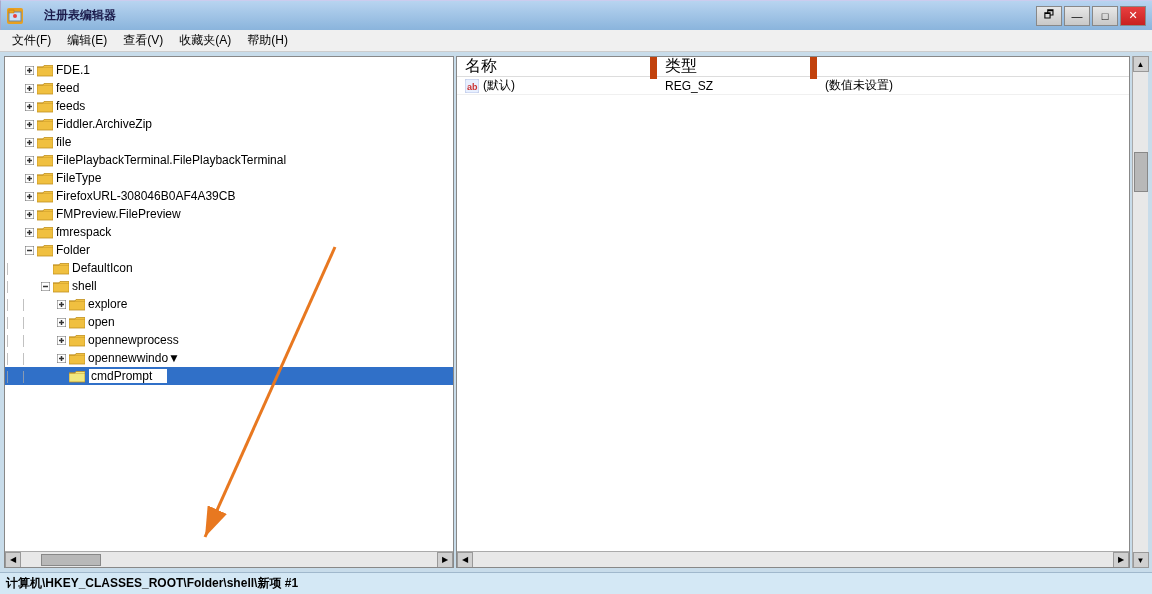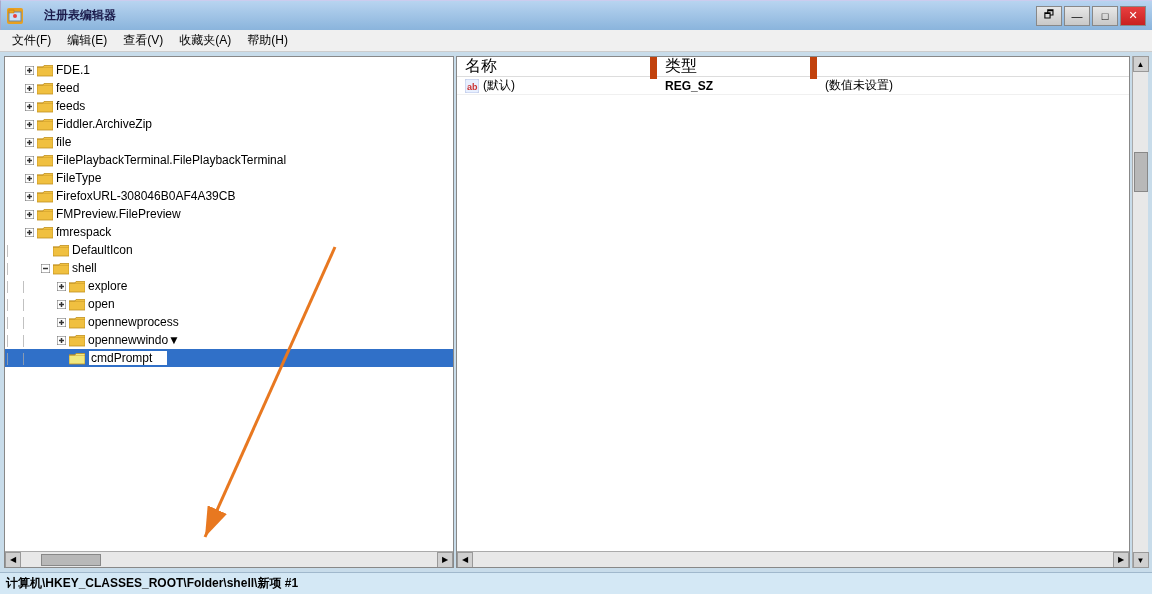--- a/index.html
+++ b/index.html
@@ -219,21 +219,21 @@
       cursor: pointer;
     }
     .registry-cell {
       font-size: 12px;
       padding: 1px 8px;
       overflow: hidden;
       text-overflow: ellipsis;
       white-space: nowrap;
     }
     .registry-cell.name { width: 200px; display: flex; align-items: center; gap: 4px; }
-    .registry-cell.type { width: 160px; font-weight: bold; }
+    .registry-cell.type { width: 160px; }
     .registry-cell.data-val { flex: 1; }
 
     .reg-icon {
       width: 14px;
       height: 14px;
       flex-shrink: 0;
     }
 
     
     .status-bar {
@@ -497,20 +497,34 @@
                 <line x1="2" y1="4.5" x2="7" y2="4.5" stroke="#333" stroke-width="1.5"></line>
               </svg>
             </span>
             <span class="folder-icon"><svg viewBox="0 0 16 13" xmlns="http://www.w3.org/2000/svg">
       <path d="M0 3 L0 12 L16 12 L16 3 Z" fill="#f0c040" stroke="#c09020" stroke-width="0.8"></path>
       <path d="M0 3 L6 3 L7 1.5 L16 1.5 L16 3" fill="#f0c040" stroke="#c09020" stroke-width="0.8"></path>
     </svg></span>
             <span class="tree-label">fmrespack</span>
           </div>
           <div class="tree-item">
+            <span class="tree-indent"></span>
+            <span class="tree-expander">
+              <svg width="9" height="9" viewBox="0 0 9 9">
+                <rect x="0" y="0" width="9" height="9" fill="white" stroke="#666"></rect>
+                <line x1="2" y1="4.5" x2="7" y2="4.5" stroke="#333" stroke-width="1.5"></line>
+              </svg>
+            </span>
+            <span class="folder-icon"><svg viewBox="0 0 16 13" xmlns="http://www.w3.org/2000/svg">
+      <path d="M0 3 L0 12 L16 12 L16 3 Z" fill="#f0c040" stroke="#c09020" stroke-width="0.8"></path>
+      <path d="M0 3 L6 3 L7 1.5 L16 1.5 L16 3" fill="#f0c040" stroke="#c09020" stroke-width="0.8"></path>
+    </svg></span>
+            <span class="tree-label">Folder</span>
+          </div>
+          <div class="tree-item">
             <span class="tree-indent"><span style="color:#aaa;font-size:10px;">│</span></span>
             <span class="tree-indent"></span>
             <span class="tree-expander"></span>
             <span class="folder-icon"><svg viewBox="0 0 16 13" xmlns="http://www.w3.org/2000/svg">
       <path d="M0 3 L0 12 L16 12 L16 3 Z" fill="#f0c040" stroke="#c09020" stroke-width="0.8"></path>
       <path d="M0 3 L6 3 L7 1.5 L16 1.5 L16 3" fill="#f0c040" stroke="#c09020" stroke-width="0.8"></path>
     </svg></span>
             <span class="tree-label">DefaultIcon</span>
           </div>
           <div class="tree-item">

